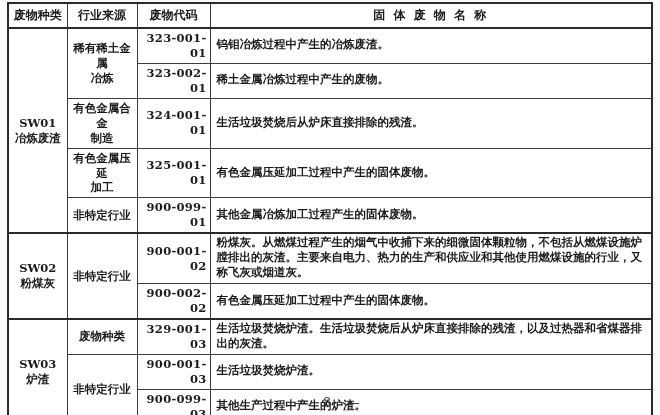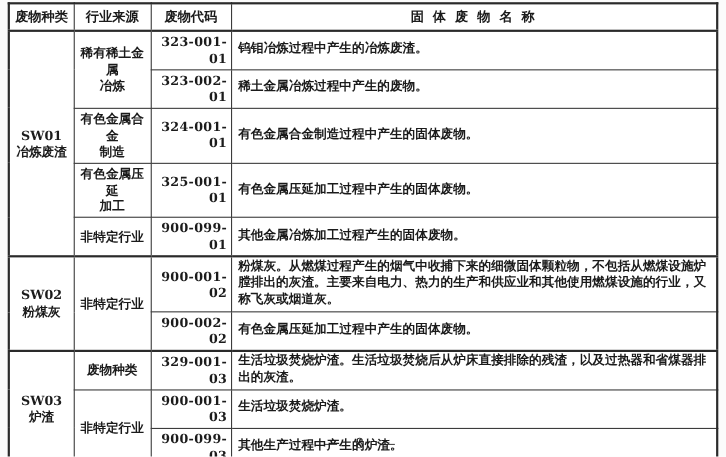--- a/index.html
+++ b/index.html
@@ -101,21 +101,21 @@
       <td class="desc">钨钼冶炼过程中产生的冶炼废渣。</td>
     </tr>
     <tr class="h27">
       <td class="code">323-002-01</td>
       <td class="desc">稀土金属冶炼过程中产生的废物。</td>
     </tr>
     <tr class="h37">
       <td class="ind">有色金属合金
 制造</td>
       <td class="code">324-001-01</td>
-      <td class="desc">有色金属合金制造过程中产生的固体废物。</td>
+      <td class="desc">生活垃圾焚烧后从炉床直接排除的残渣。</td>
     </tr>
     <tr class="h36">
       <td class="ind">有色金属压延
 加工</td>
       <td class="code">325-001-01</td>
       <td class="desc">有色金属压延加工过程中产生的固体废物。</td>
     </tr>
     <tr class="h27">
       <td class="ind">非特定行业</td>
       <td class="code">900-099-01</td>

